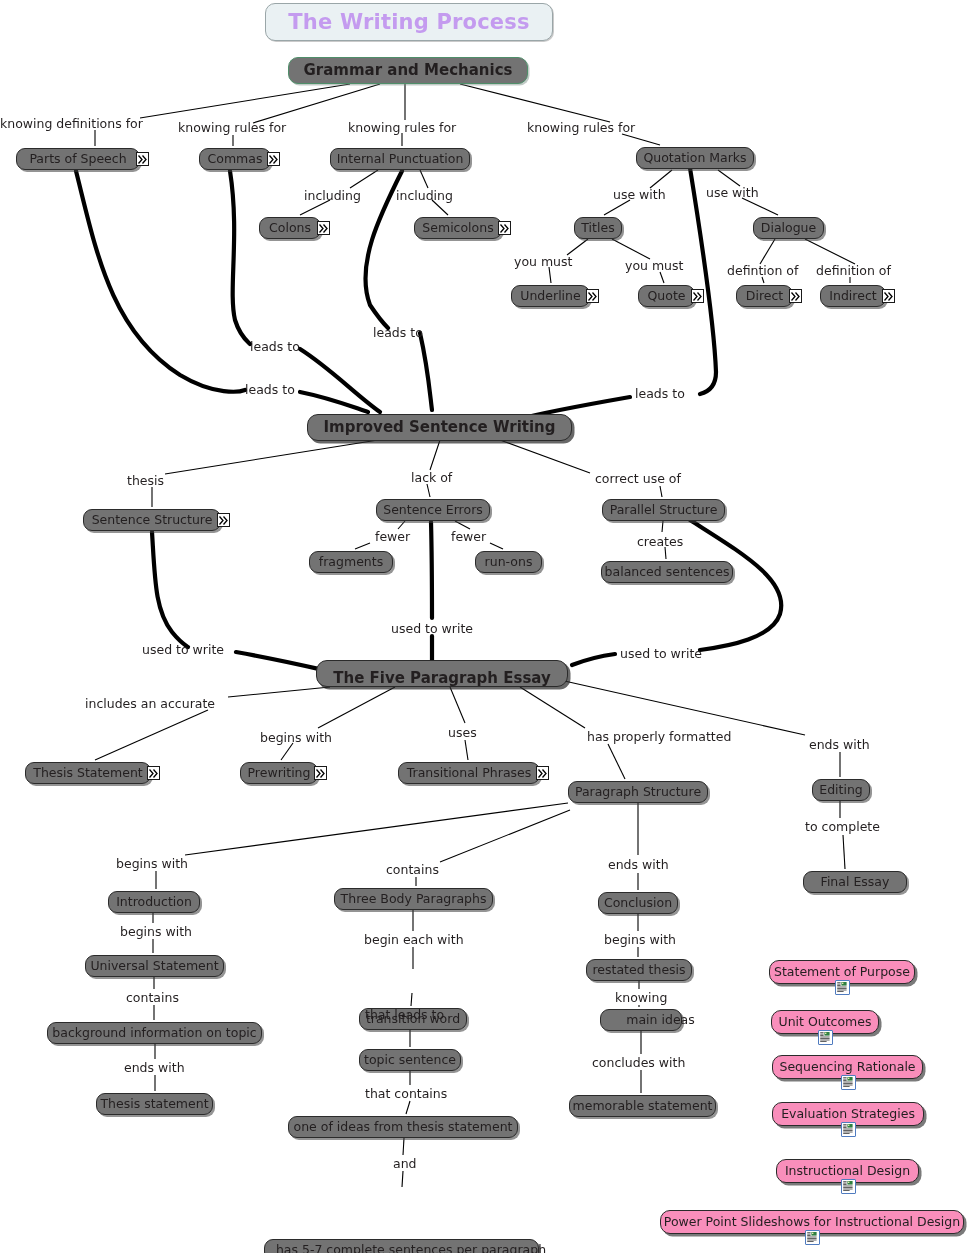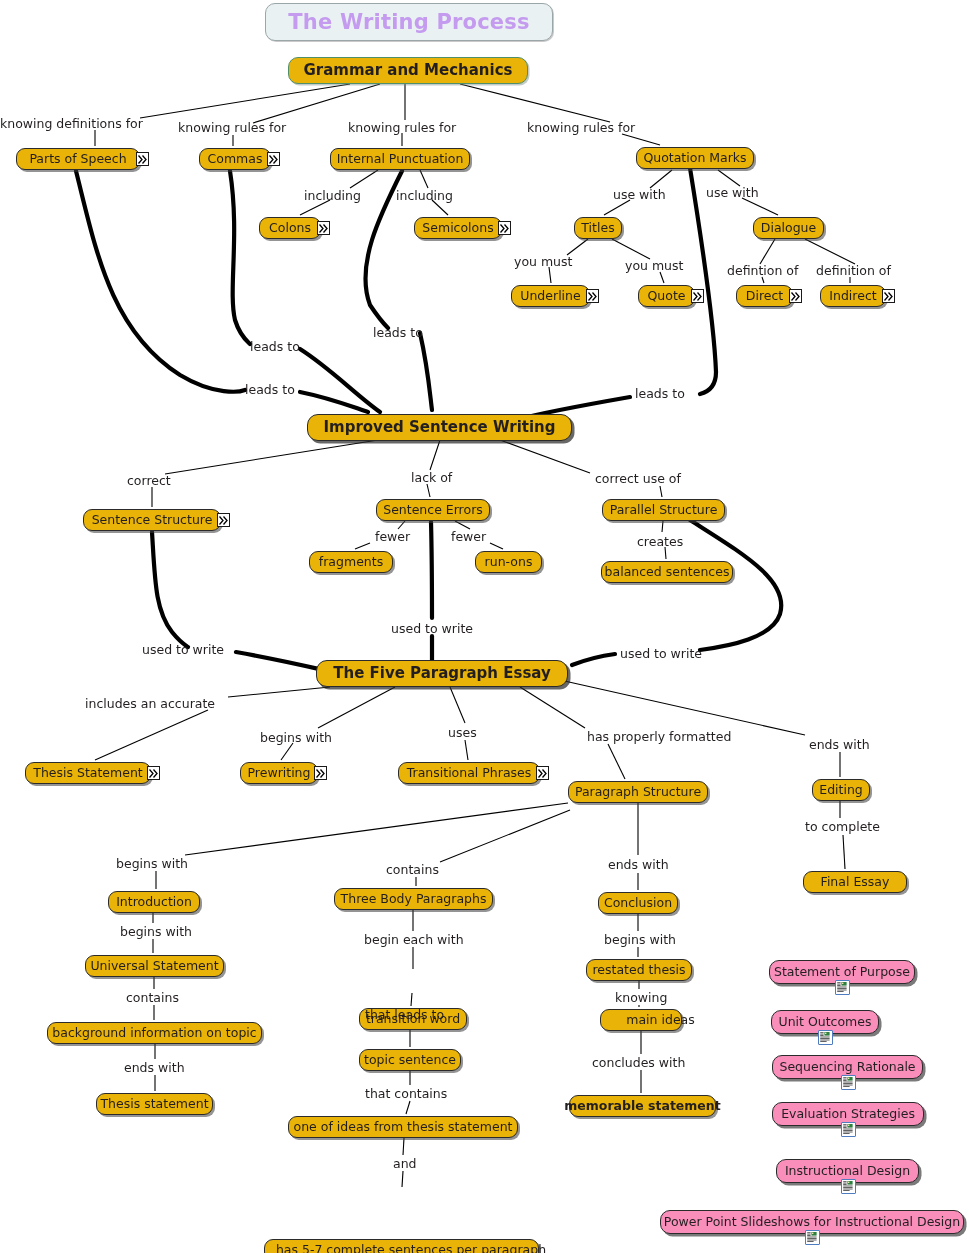--- a/index.html
+++ b/index.html
@@ -25,21 +25,21 @@
     position: absolute;
     left: 0; top: 0;
     width: 969px;
     height: 1253px;
     pointer-events: none;
   }
   
   .node {
     position: absolute;
     box-sizing: border-box;
-    background: #eab308;
+    background: #737373;
     border: 1px solid #2b2b2b;
     border-radius: 9px;
     color: #231f20;
     font-family: "DejaVu Sans", sans-serif;
     font-size: 12.5px;
     line-height: 1;
     white-space: nowrap;
     display: flex;
     align-items: center;
     justify-content: center;
@@ -258,21 +258,21 @@
   </div>
 
   <div class="node topic-green" style="left:288px; top:57px; width:240px;">
     <span>Grammar and Mechanics</span>
   </div>
 
   <div class="node concept-main" style="left:307px; top:414px; width:265px;">
     <span>Improved Sentence Writing</span>
   </div>
 
-  <div class="node concept-main" style="left:316px; top:660px; width:252px;">
+  <div class="node concept-main" style="left:316px; top:660px; width:252px;align-items:flex-end;">
     <span>The Five Paragraph Essay</span>
   </div>
 
   <div id="gen-nodes">
       <div class="node" style="left: 16px; top: 148px; width: 124px;">
         <span>Parts of Speech</span>
       </div>
       <div class="chev" style="left: 136px; top: 152px;">
         <svg width="11" height="11" viewBox="0 0 11 11" aria-hidden="true">
           <path d="M1.5 1.5 L5 5.5 L1.5 9.5" fill="none" stroke="#000" stroke-width="1.3"></path>
@@ -443,21 +443,21 @@
       </div>
       <div class="node" style="left: 598px; top: 892px; width: 80px;">
         <span>Conclusion</span>
       </div>
       <div class="node" style="left: 586px; top: 959px; width: 106px;">
         <span>restated thesis</span>
       </div>
       <div class="node" style="left: 600px; top: 1009px; width: 82px; padding-left: 48px;">
         <span>main ideas</span>
       </div>
-      <div class="node" style="left: 569px; top: 1095px; width: 147px; font-weight: bold;">
+      <div class="node" style="left: 569px; top: 1095px; width: 147px;">
         <span>memorable statement</span>
       </div>
     </div>
   <div id="gen-resources">
       <div class="node resource" style="left: 769px; top: 960px; width: 146px;">
         <span>Statement of Purpose</span>
       </div>
       <div class="docicon" style="left: 835px; top: 980px;">
         <svg width="12" height="12" viewBox="0 0 12 12" aria-hidden="true">
           <rect x="0" y="0" width="12" height="12" fill="#fdfdfd"></rect>
@@ -580,21 +580,21 @@
       <div class="linklabel" style="left: 613px; top: 189px;">use with</div>
       <div class="linklabel" style="left: 706px; top: 187px;">use with</div>
       <div class="linklabel" style="left: 514px; top: 256px;">you must</div>
       <div class="linklabel" style="left: 625px; top: 260px;">you must</div>
       <div class="linklabel" style="left: 727px; top: 265px;">defintion of</div>
       <div class="linklabel" style="left: 816px; top: 265px;">definition of</div>
       <div class="linklabel" style="left: 250px; top: 341px;">leads to</div>
       <div class="linklabel" style="left: 373px; top: 327px;">leads to</div>
       <div class="linklabel" style="left: 245px; top: 384px;">leads to</div>
       <div class="linklabel" style="left: 635px; top: 388px;">leads to</div>
-      <div class="linklabel" style="left: 127px; top: 475px;">correct</div>
+      <div class="linklabel" style="left: 127px; top: 475px;">thesis</div>
       <div class="linklabel" style="left: 411px; top: 472px;">lack of</div>
       <div class="linklabel" style="left: 595px; top: 473px;">correct use of</div>
       <div class="linklabel" style="left: 375px; top: 531px;">fewer</div>
       <div class="linklabel" style="left: 451px; top: 531px;">fewer</div>
       <div class="linklabel" style="left: 637px; top: 536px;">creates</div>
       <div class="linklabel" style="left: 142px; top: 644px;">used to write</div>
       <div class="linklabel" style="left: 391px; top: 623px;">used to write</div>
       <div class="linklabel" style="left: 620px; top: 648px;">used to write</div>
       <div class="linklabel" style="left: 85px; top: 698px;">includes an accurate</div>
       <div class="linklabel" style="left: 260px; top: 732px;">begins with</div>

